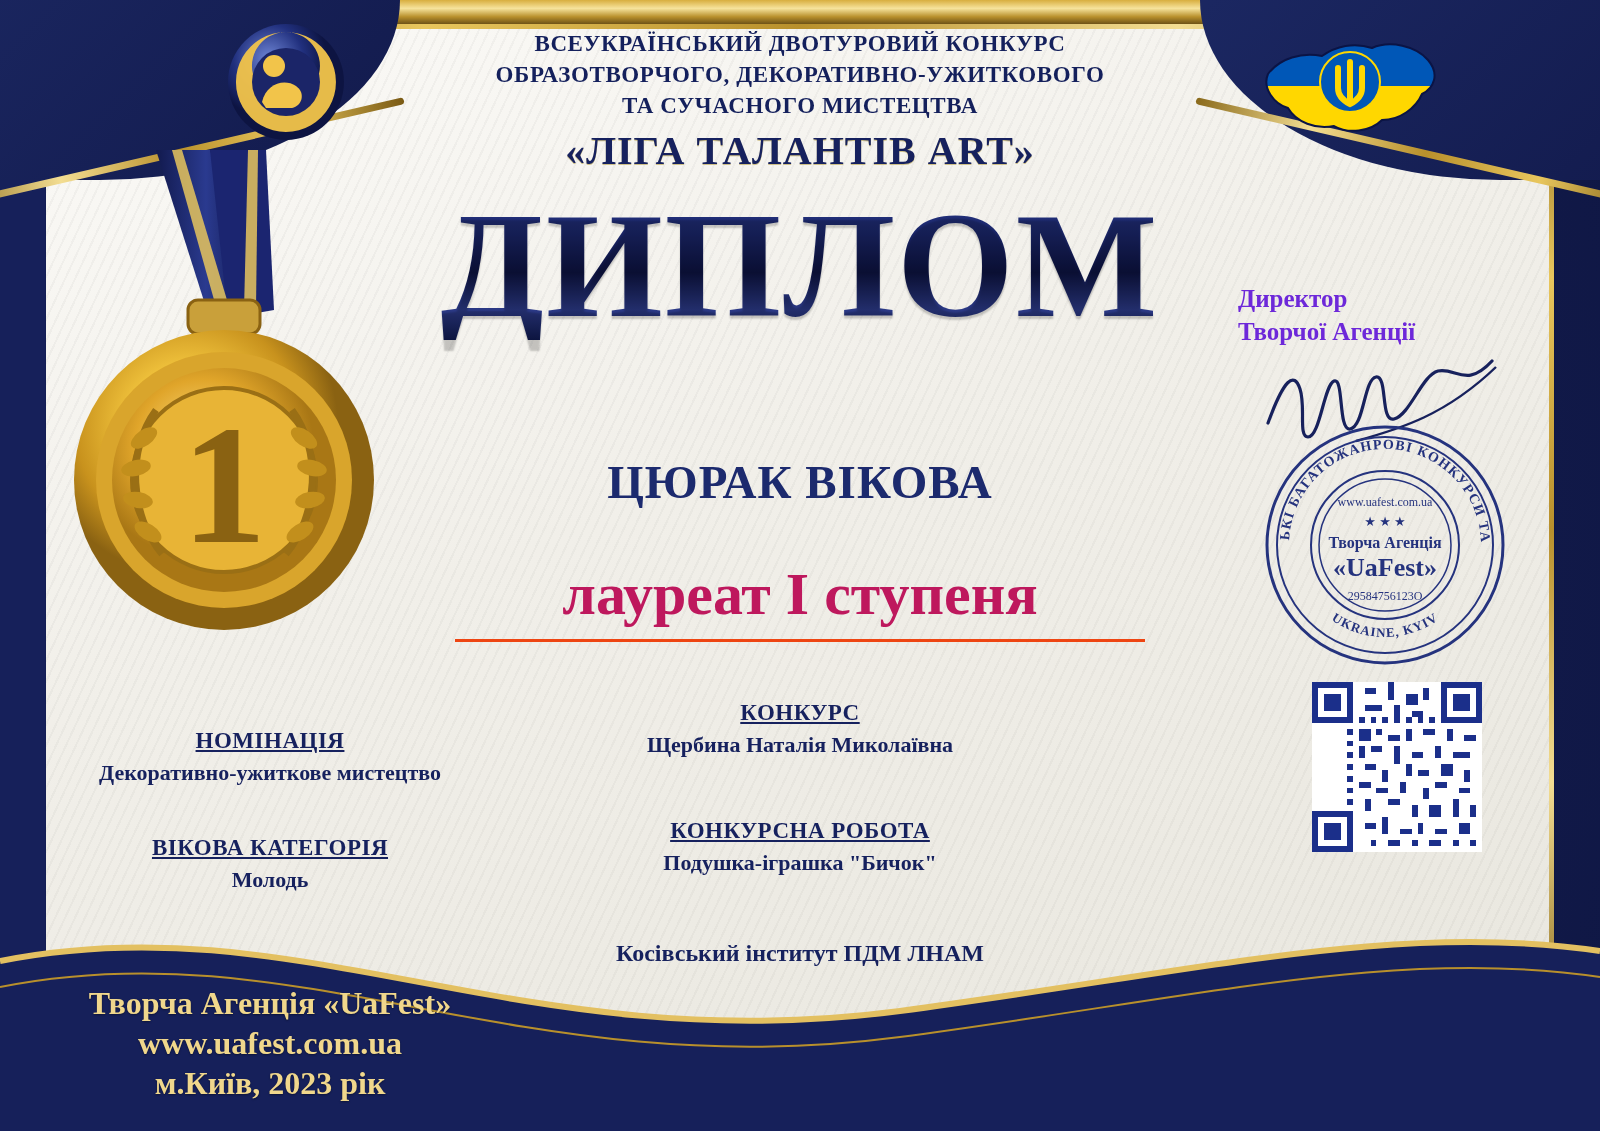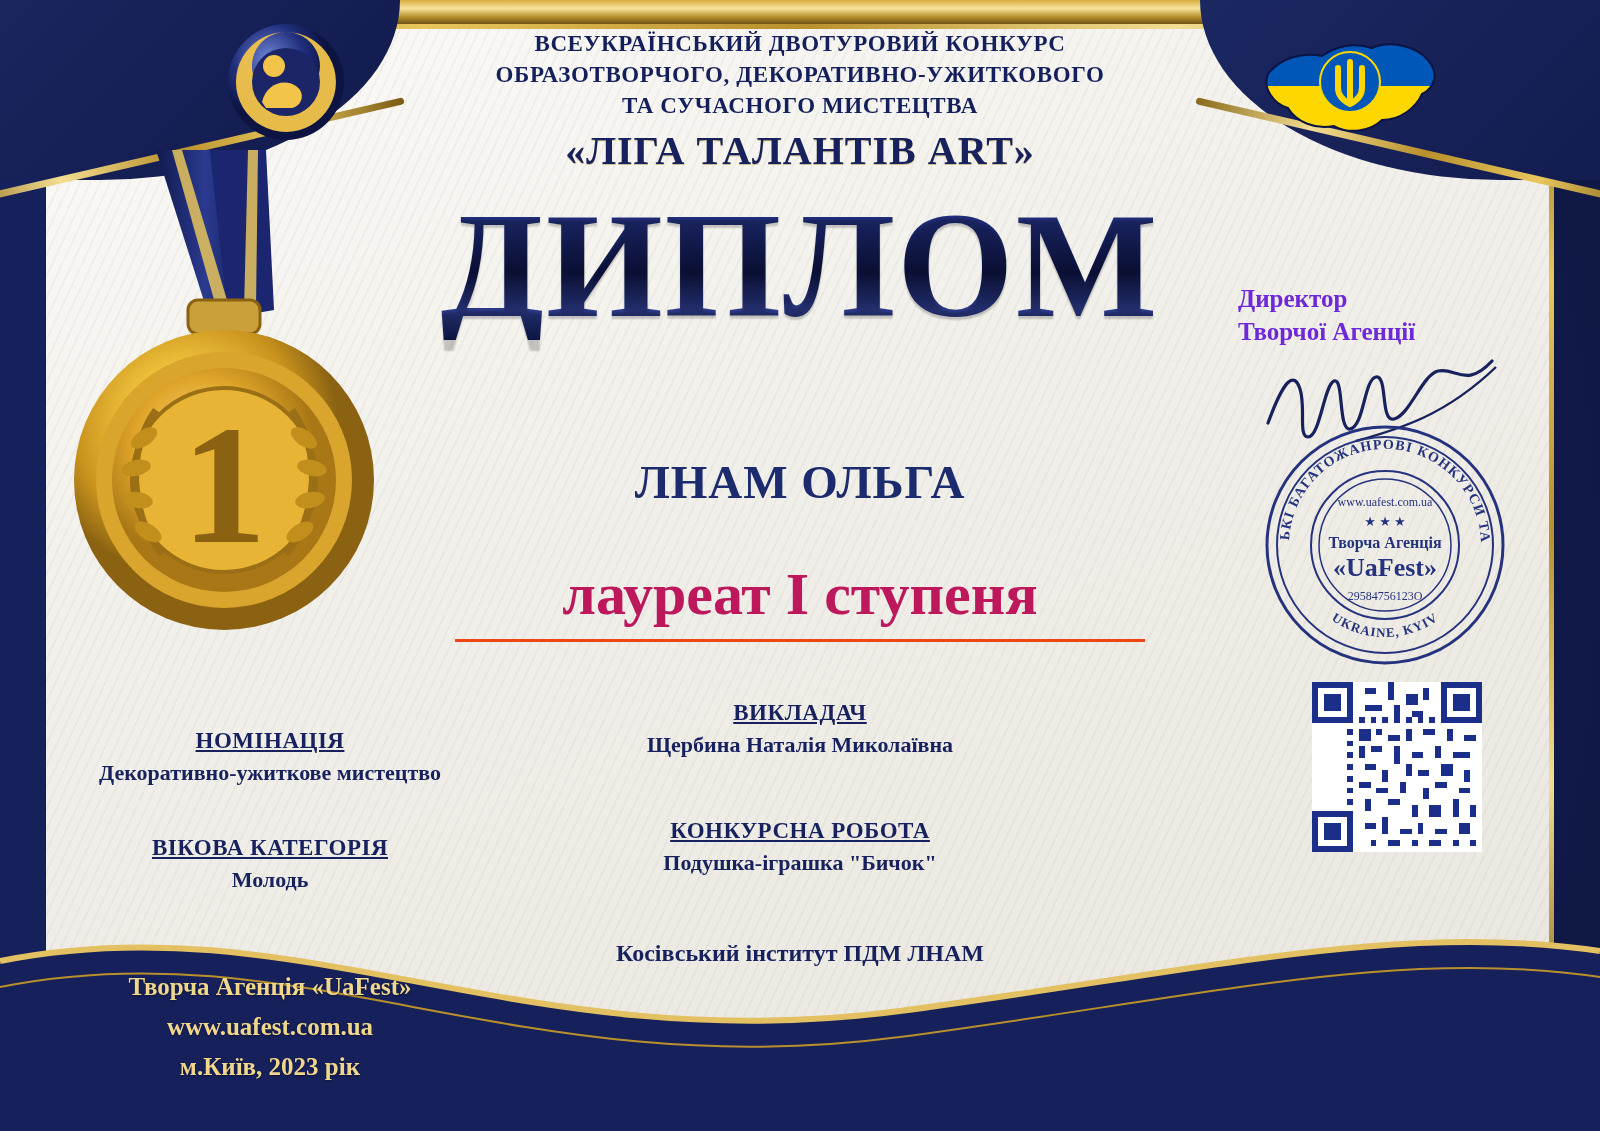--- a/index.html
+++ b/index.html
@@ -230,25 +230,25 @@
   .qr {
     position: absolute;
     right: 118px; top: 682px;
     width: 170px; height: 170px;
     background: #fff;
   }
 
   
   .footer {
     position: absolute;
-    left: 60px; bottom: 44px; width: 420px;
+    left: 60px; bottom: 28px; width: 420px;
     text-align: center;
     color: #f0d78c;
     font-weight: bold;
-    font-size: 25px;
+    font-size: 32px;
     line-height: 40px;
     text-shadow: 0 1px 2px rgba(0,0,0,.4);
   }
 
   
   .medal { position: absolute; left: 60px; top: 150px; width: 320px; height: 560px; }
 
   
   .logo { position: absolute; left: 222px; top: 18px; width: 128px; height: 128px; }
   .flag-map { position: absolute; right: 150px; top: 16px; width: 200px; height: 140px; }
@@ -376,39 +376,39 @@
   </div>
 
   <div class="header">
     <div class="line">ВСЕУКРАЇНСЬКИЙ ДВОТУРОВИЙ КОНКУРС</div>
     <div class="line">ОБРАЗОТВОРЧОГО, ДЕКОРАТИВНО-УЖИТКОВОГО</div>
     <div class="line">ТА СУЧАСНОГО МИСТЕЦТВА</div>
     <div class="contest-name">«ЛІГА ТАЛАНТІВ ART»</div>
   </div>
 
   <div class="diplom-word">ДИПЛОМ</div>
-  <div class="recipient">ЛНАМ ОЛЬГА</div>
+  <div class="recipient">ЦЮРАК ВІКОВА</div>
 
   <div class="degree-wrap">
     <div class="degree">лауреат I ступеня</div>
     <div class="degree-rule"></div>
   </div>
 
   <div class="block-center nomination">
     <div class="info-label">НОМІНАЦІЯ</div>
     <div class="info-value">Декоративно-ужиткове мистецтво</div>
   </div>
 
   <div class="block-center age">
     <div class="info-label">ВІКОВА КАТЕГОРІЯ</div>
     <div class="info-value">Молодь</div>
   </div>
 
   <div class="block-center teacher">
-    <div class="info-label">ВИКЛАДАЧ</div>
+    <div class="info-label">КОНКУРС</div>
     <div class="info-value">Щербина Наталія Миколаївна</div>
   </div>
 
   <div class="block-center work">
     <div class="info-label">КОНКУРСНА РОБОТА</div>
     <div class="info-value">Подушка-іграшка "Бичок"</div>
   </div>
 
   <div class="institute">Косівський інститут ПДМ ЛНАМ</div>
 

